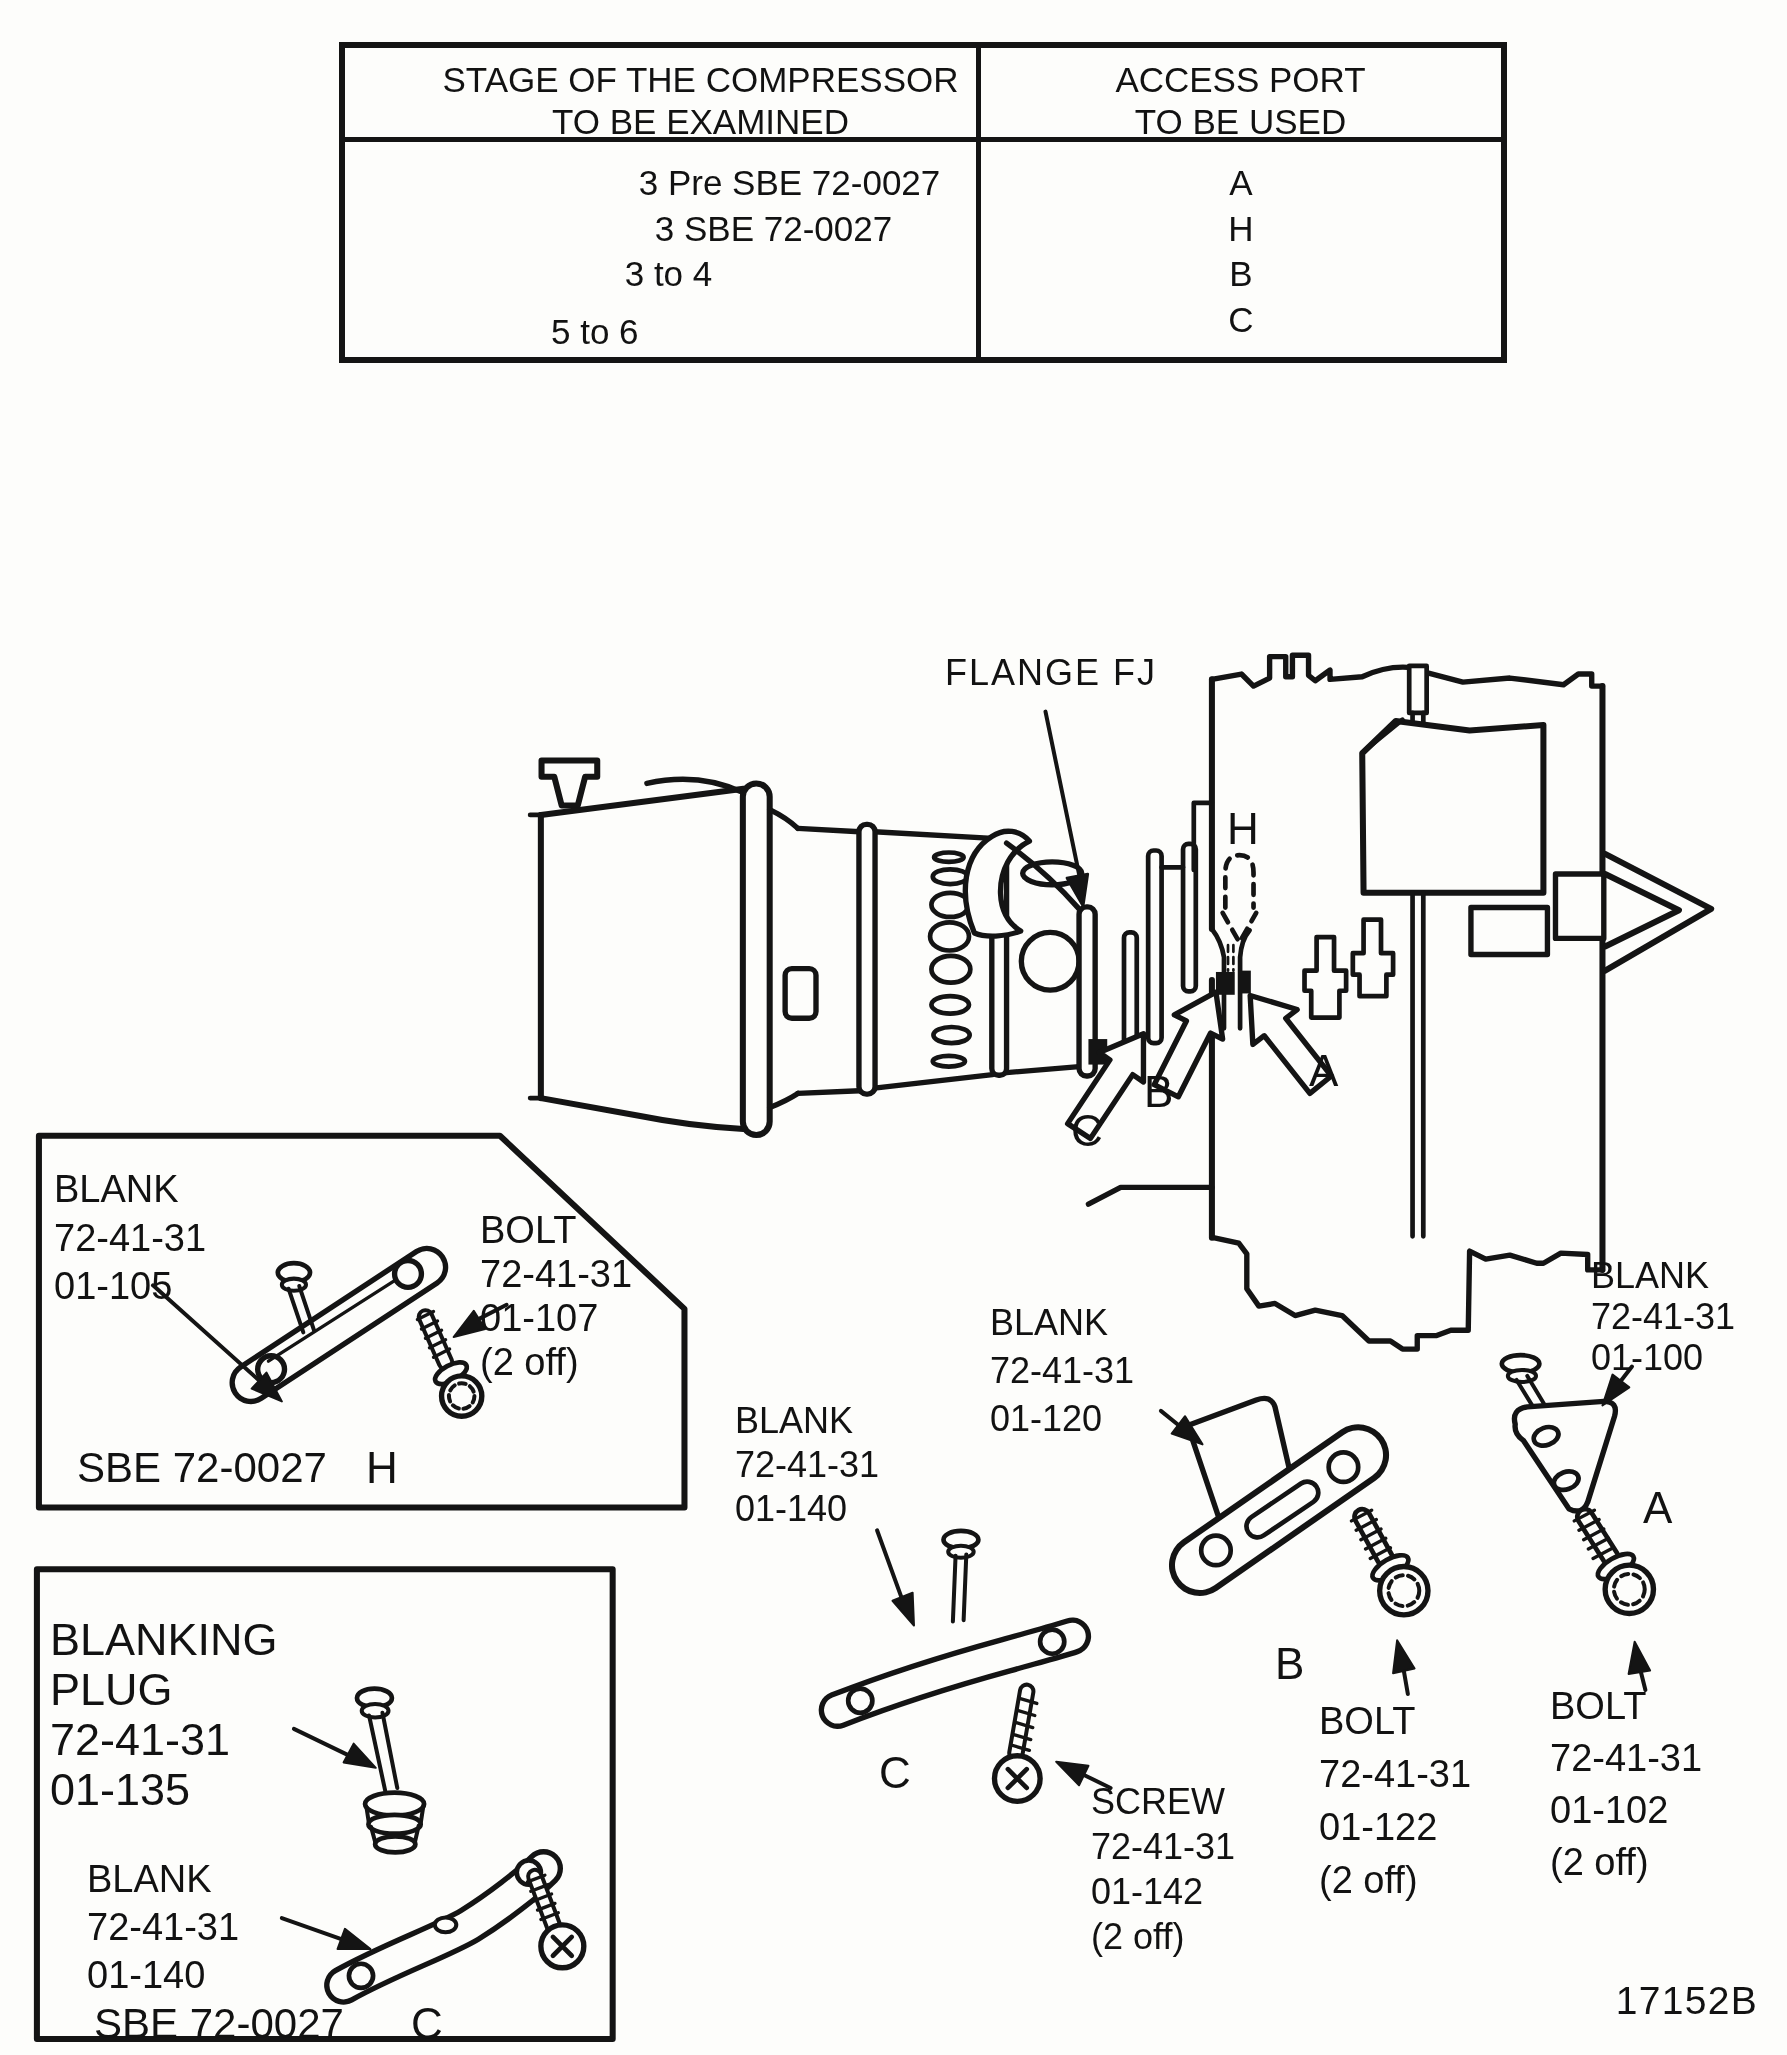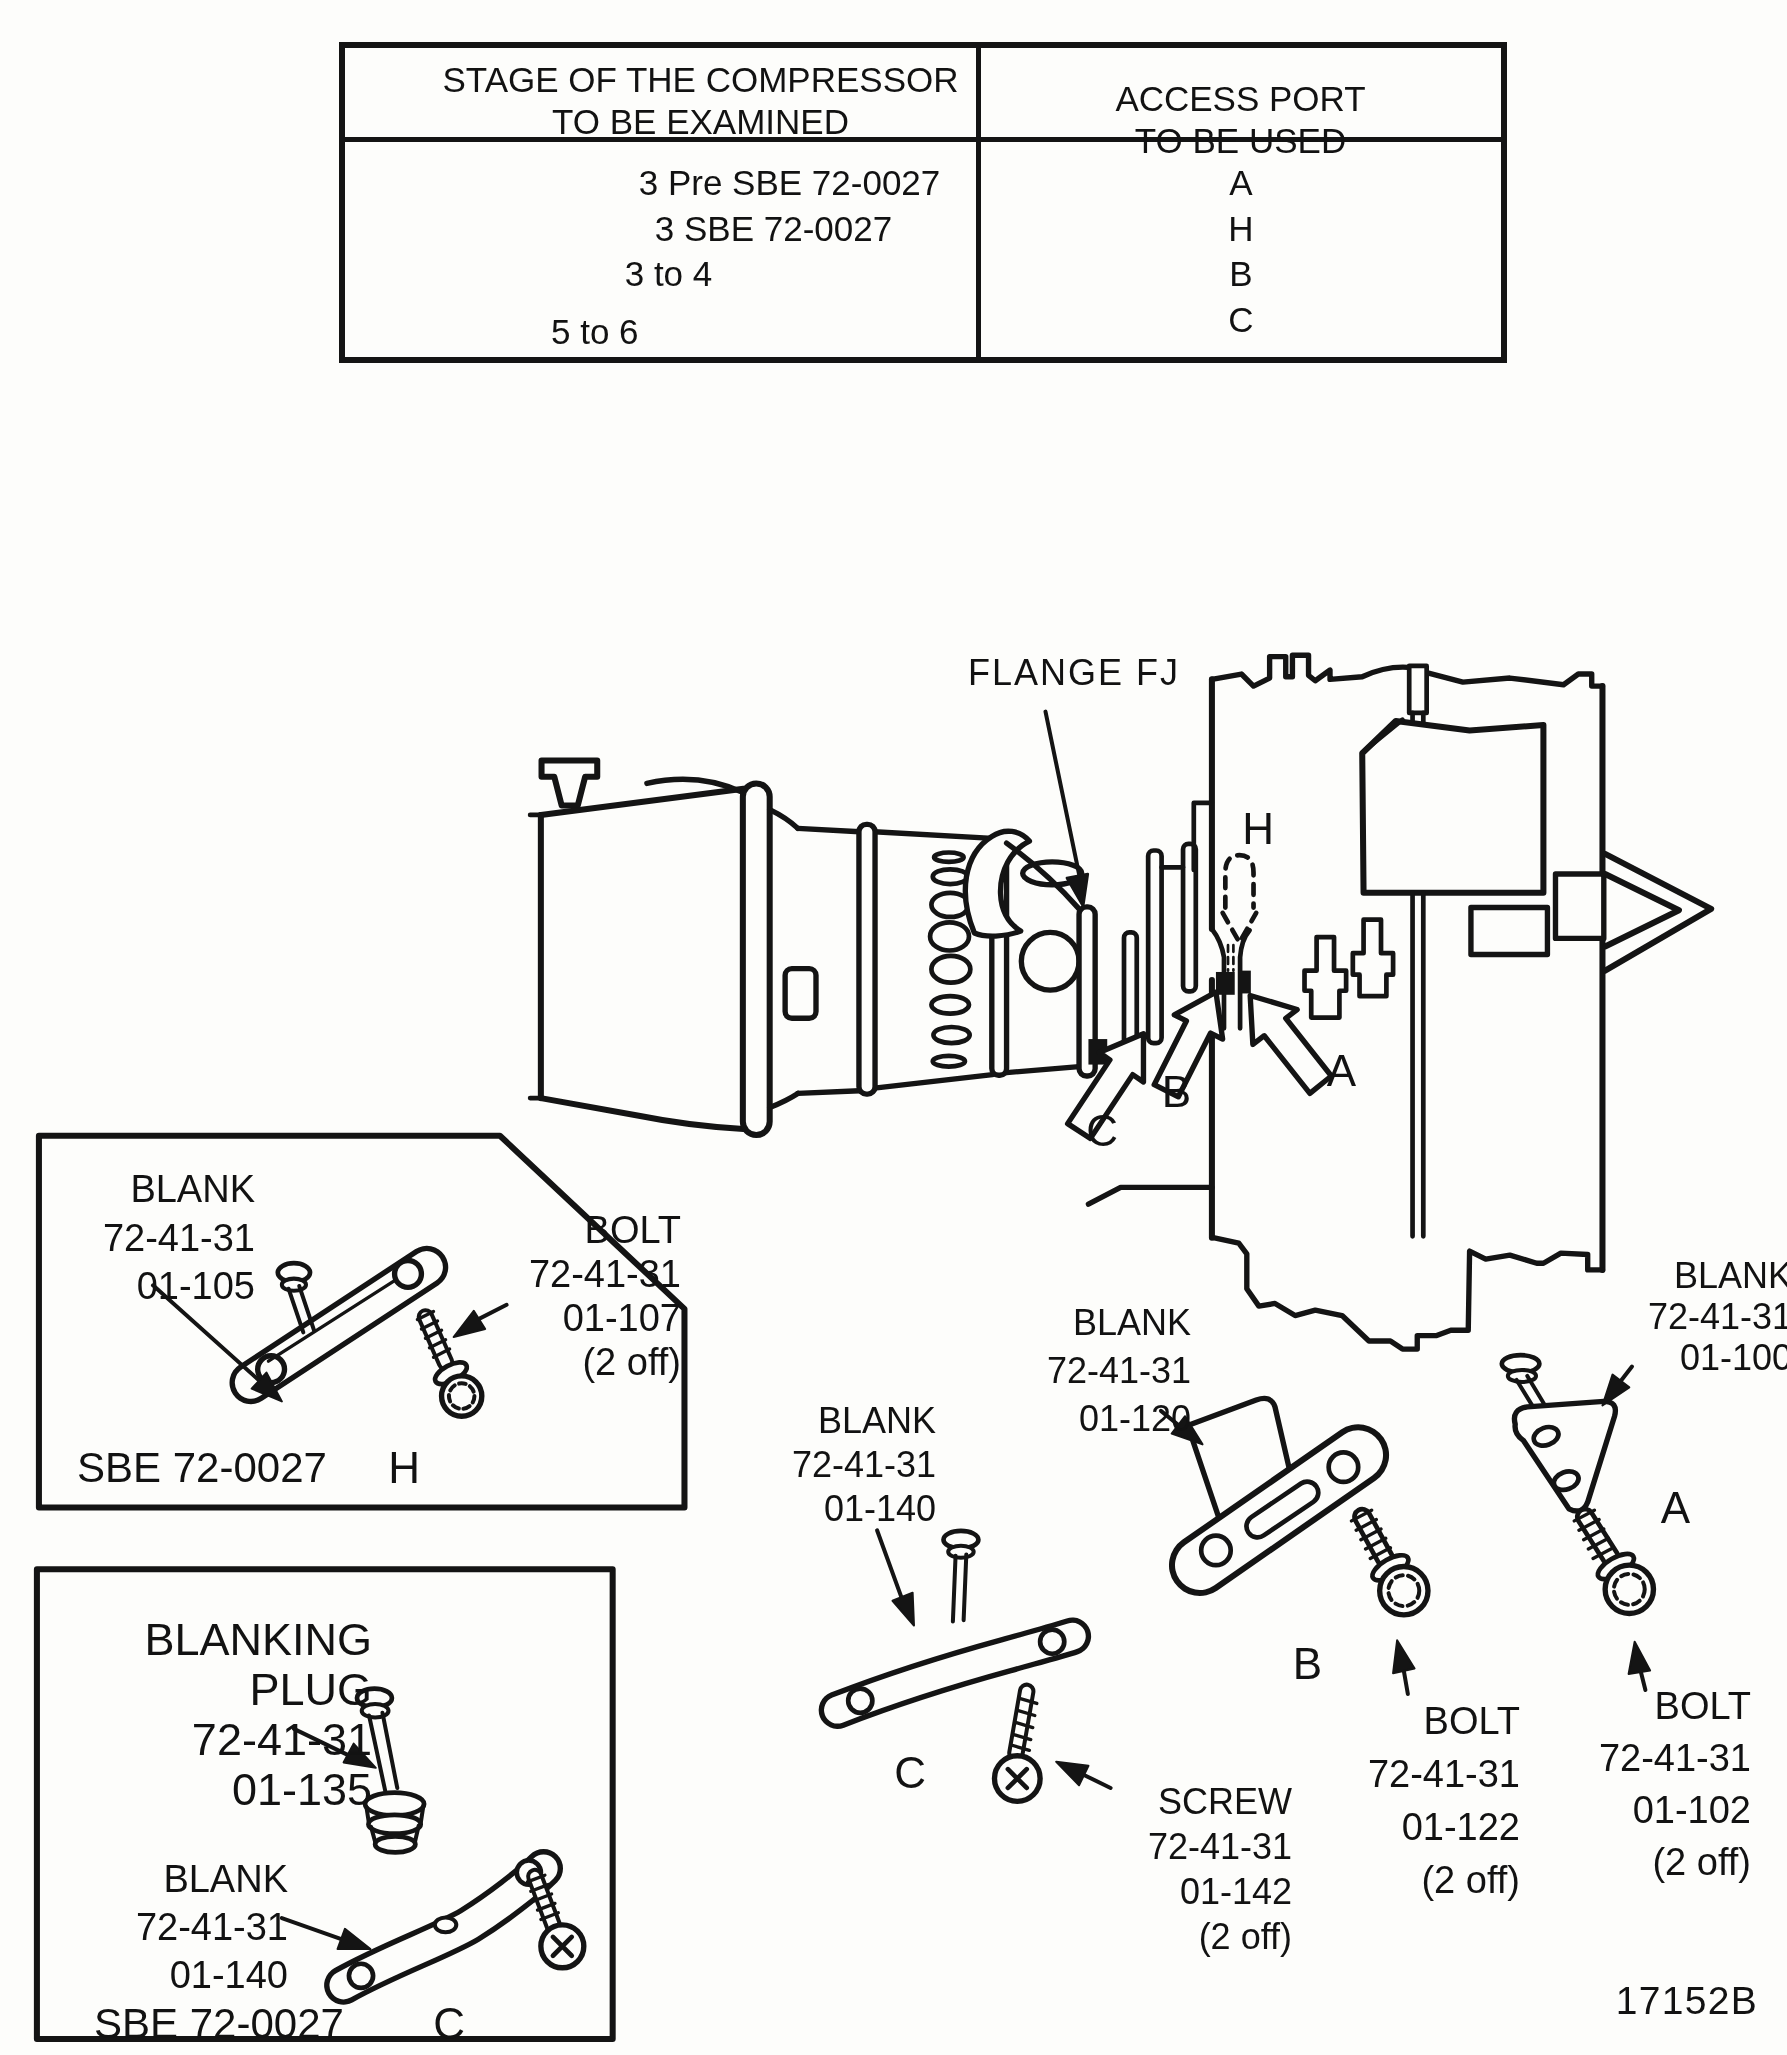--- a/index.html
+++ b/index.html
@@ -1,19 +1,19 @@
 <!DOCTYPE html>
 <html style="font-size:10.7px"><head>
 <meta charset="utf-8">
 <style>
   html,body{margin:0;padding:0;background:#e8e8e6;}
   .page{position:relative;width:1787px;height:2056px;background:#fdfdfb;overflow:hidden;
         font-family:"Liberation Sans",sans-serif;color:#121212;}
   svg.art{position:absolute;left:0;top:0;z-index:1;}
-  .txt{position:absolute;z-index:2;text-align:right;white-space:pre-line;color:#121212;}
+  .txt{position:absolute;z-index:2;text-align:left;white-space:pre-line;color:#121212;}
   .lh{line-height:1.28;}
   
   .ref-table{position:absolute;left:339px;top:42px;width:1168px;height:321px;
              border:6.7px solid #141414;box-sizing:border-box;z-index:2;background:transparent;}
   .ref-table .vdiv{position:absolute;left:631px;top:0;bottom:0;width:4.7px;background:#141414;}
   .ref-table .hdiv{position:absolute;left:0;right:0;top:89px;height:4.7px;background:#141414;}
   .cell{position:absolute;font-size:35px;line-height:42px;white-space:pre-line;text-align:center;}
   .letter{font-size:44px;}
   .fig{font-size:39px;letter-spacing:1.3px;text-align:right;}
 </style>
@@ -237,21 +237,21 @@
         <path d="M2436,2446 L2459,2489 L2427,2494 Z" fill="#141414" stroke-width="3"></path>
       </g>
     </g>
   </svg>
 
   <div class="ref-table">
     <div class="vdiv"></div>
     <div class="hdiv"></div>
     <div class="cell" style="left:0;top:10.7px;width:631px;padding-left:40px;">STAGE OF THE COMPRESSOR
 TO BE EXAMINED</div>
-    <div class="cell" style="left:636px;top:10.7px;width:519px;margin-top:19px;">ACCESS PORT
+    <div class="cell" style="left:636px;top:10.7px;width:519px;">ACCESS PORT
 TO BE USED</div>
 
     <div class="cell" style="left:270px;top:114px;width:349px;">3 Pre SBE 72-0027</div>
     <div class="cell" style="left:254px;top:160px;width:349px;">3 SBE 72-0027</div>
     <div class="cell" style="left:223px;top:205px;width:201px;text-align:center;">3 to 4</div>
     <div class="cell" style="left:206px;top:263px;width:201px;text-align:left;">5 to 6</div>
 
     <div class="cell" style="left:829px;top:114px;width:134px;">A</div>
     <div class="cell" style="left:829px;top:160px;width:134px;">H</div>
     <div class="cell" style="left:829px;top:205px;width:134px;">B</div>

